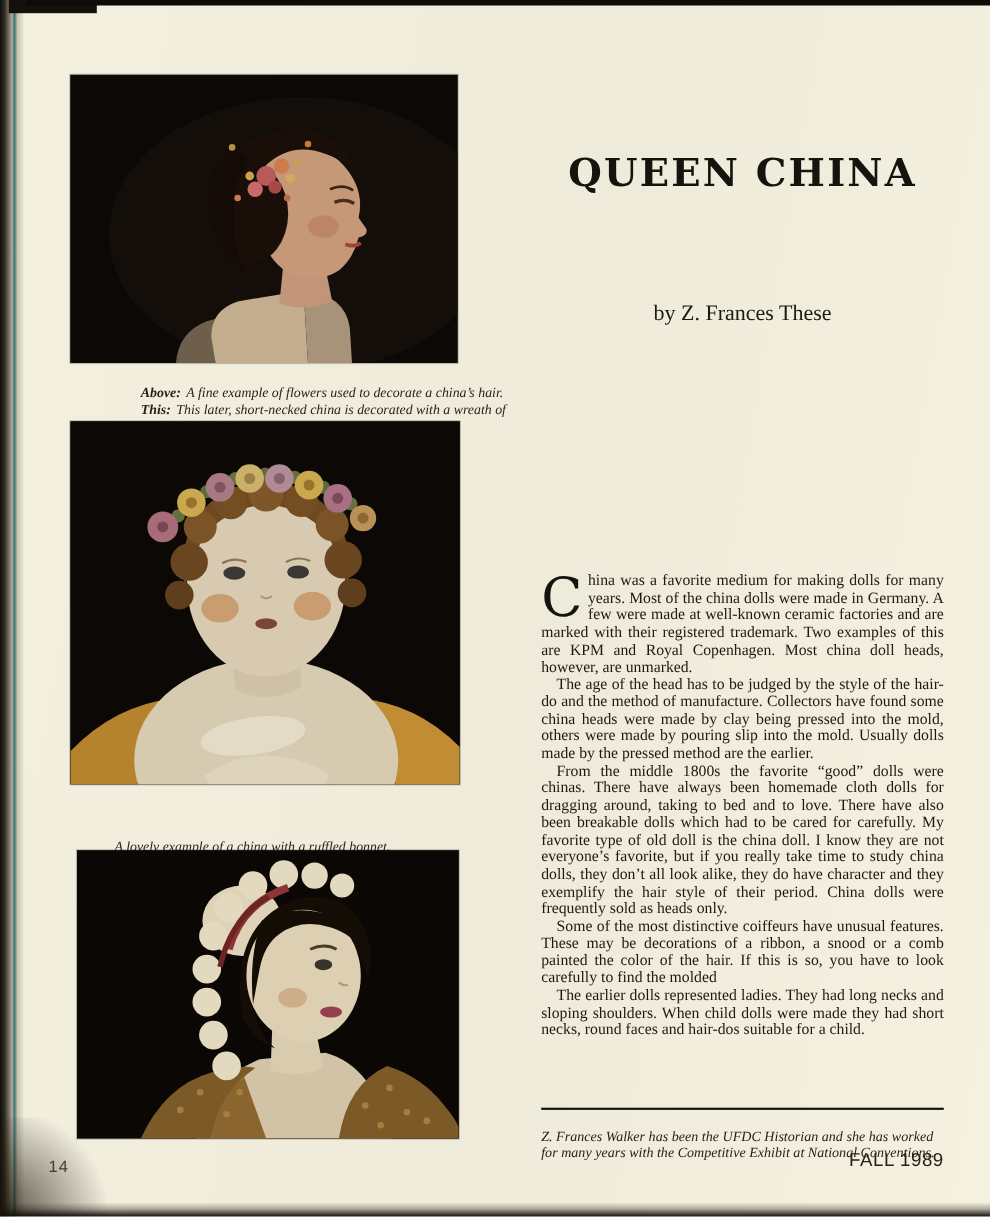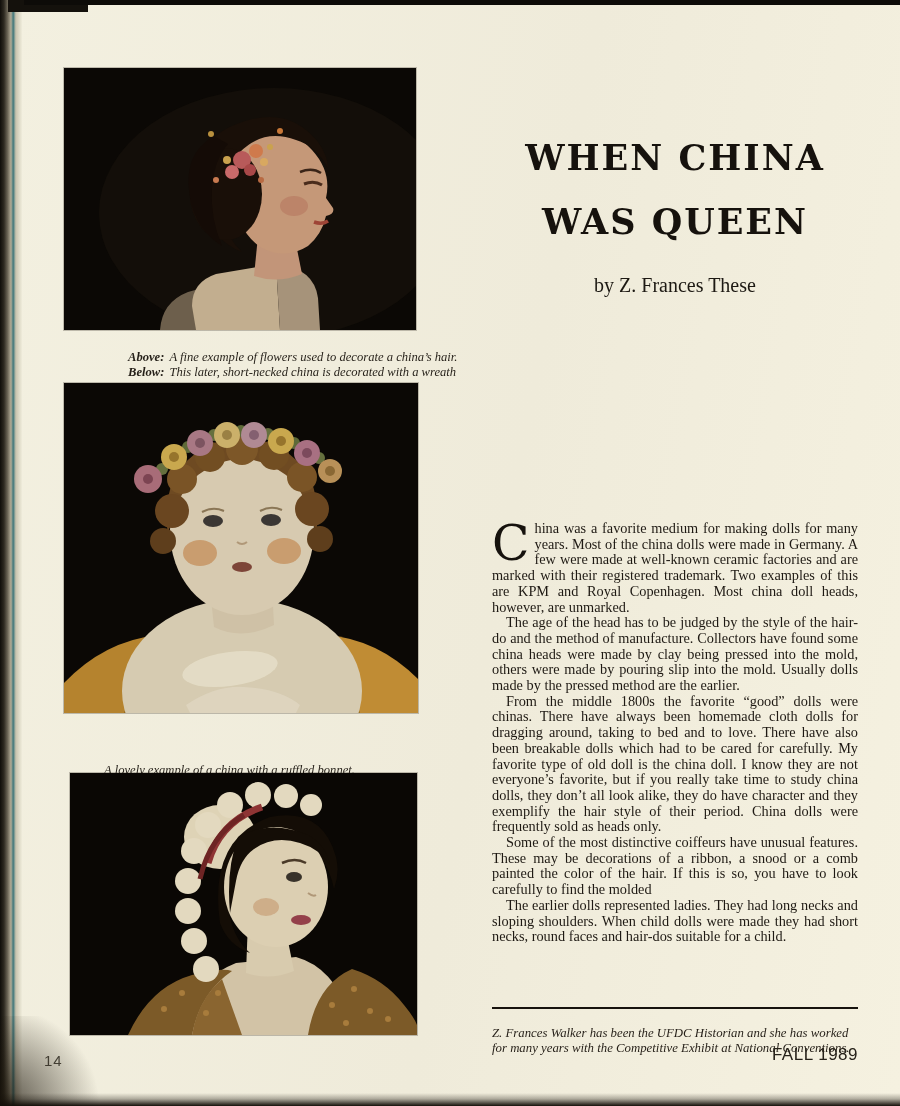--- a/index.html
+++ b/index.html
@@ -90,21 +90,21 @@
         <circle cx="152" cy="112" r="3" fill="#c87a50"></circle>
         <circle cx="197" cy="112" r="3" fill="#b86a42"></circle>
         <circle cx="147" cy="66" r="3" fill="#b8903e"></circle>
         <circle cx="216" cy="63" r="3" fill="#c87838"></circle>
       </g>
     </svg>
   </figure>
 
   <p class="caption caption1">
     <span class="cap-label">Above:</span><span>A fine example of flowers used to decorate a china’s hair.</span><br>
-    <span class="cap-label">Below:</span><span>This later, short-necked china is decorated with a wreath of pink and yellow roses.</span>
+    <span class="cap-label">This:</span><span>This later, short-necked china is decorated with a wreath of pink and yellow roses.</span>
   </p>
 
   <figure class="photo photo2" style="margin:0">
     <svg viewBox="0 0 354 330">
       <rect width="354" height="330" fill="#0b0805"></rect>
 
       <path d="M0 330 L0 300 Q40 258 94 252 L122 330 Z" fill="#b5832e"></path>
       <path d="M354 330 L354 296 Q314 256 262 252 L238 330 Z" fill="#c08c34"></path>
       <path d="M60 330 Q72 290 98 272 L122 330 Z" fill="#8f6620"></path>
       <path d="M296 330 Q284 292 258 272 L234 330 Z" fill="#966c22"></path>
@@ -213,22 +213,21 @@
       <path d="M168 64 Q200 46 238 62 Q256 72 260 92 Q250 76 230 70 Q204 62 184 76 Q170 86 166 108 L160 140 Q156 96 168 64 Z" fill="#140d06"></path>
       <ellipse cx="196" cy="134" rx="13" ry="9" fill="#bd8456" opacity="0.45"></ellipse>
       <ellipse cx="224" cy="104" rx="8" ry="5" fill="#38322a"></ellipse>
       <path d="M212 90 Q225 84 236 90" stroke="#4a3a28" stroke-width="2.5" fill="none"></path>
       <path d="M238 120 Q243 124 246 122" stroke="#b09878" stroke-width="2" fill="none"></path>
       <ellipse cx="231" cy="147" rx="10" ry="5" fill="#94404a"></ellipse>
     </svg>
   </figure>
 
   <div class="title">
-    <div>WHEN CHINA</div>
-    <div>WAS QUEEN</div>
+    <div>QUEEN CHINA</div>
   </div>
   <div class="byline">by Z. Frances These</div>
 
   <div class="body-col">
     <p><span class="dropcap">C</span><span>hina was a favorite medium for making dolls for many years. Most of the china dolls were made in Germany. A few were made at well-known ceramic factories and are marked with their registered trademark. Two examples of this are KPM and Royal Copenhagen. Most china doll heads, however, are unmarked.</span></p>
     <p class="indent">The age of the head has to be judged by the style of the hair-do and the method of manufacture. Collectors have found some china heads were made by clay being pressed into the mold, others were made by pouring slip into the mold. Usually dolls made by the pressed method are the earlier.</p>
     <p class="indent">From the middle 1800s the favorite “good” dolls were chinas. There have always been homemade cloth dolls for dragging around, taking to bed and to love. There have also been breakable dolls which had to be cared for carefully. My favorite type of old doll is the china doll. I know they are not everyone’s favorite, but if you really take time to study china dolls, they don’t all look alike, they do have character and they exemplify the hair style of their period. China dolls were frequently sold as heads only.</p>
     <p class="indent">Some of the most distinctive coiffeurs have unusual features. These may be decorations of a ribbon, a snood or a comb painted the color of the hair. If this is so, you have to look carefully to find the molded</p>
     <p class="indent">The earlier dolls represented ladies. They had long necks and sloping shoulders. When child dolls were made they had short necks, round faces and hair-dos suitable for a child.</p>
   </div>

